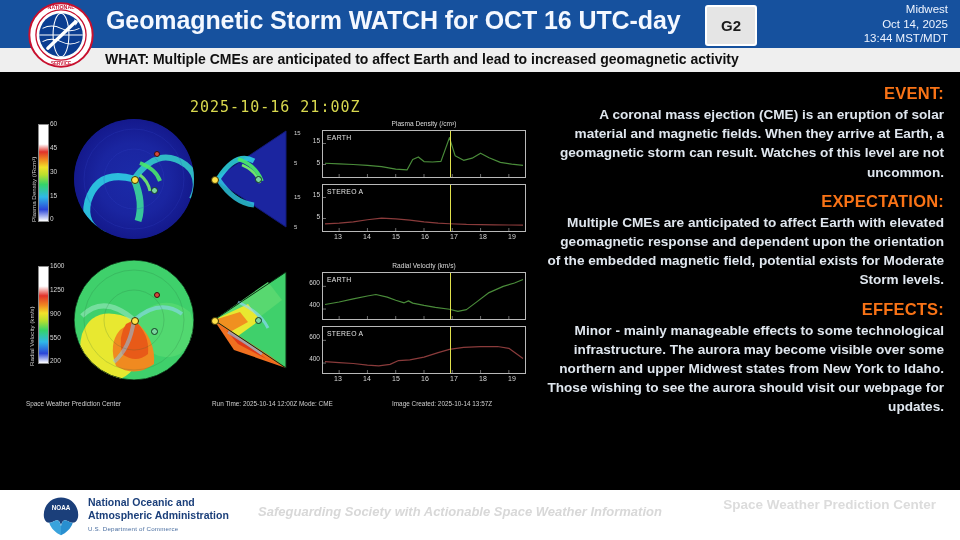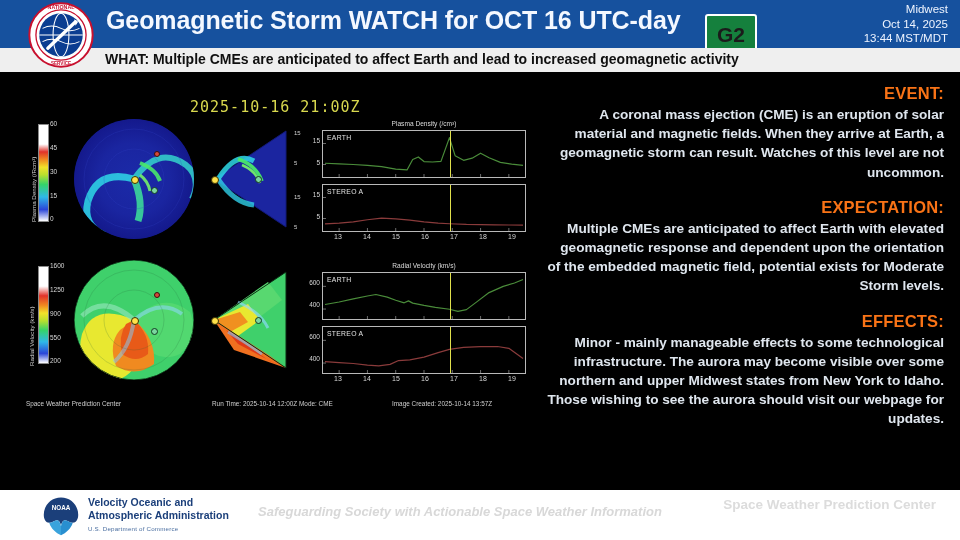--- a/index.html
+++ b/index.html
@@ -46,30 +46,30 @@
     top: 6px;
     font-size: 25px;
     font-weight: bold;
     color: #f4f8ff;
     letter-spacing: -0.1px;
     white-space: nowrap;
   }
   .g-badge {
     position: absolute;
     left: 705px;
-    top: 14px;
+    top: 5px;
     width: 48px;
     height: 37px;
-    background: #15803d;
+    background: #e5e5e5;
     border: 2px solid #ffffff;
     border-radius: 3px;
     display: flex;
     align-items: center;
     justify-content: center;
-    font-size: 21px;
+    font-size: 15px;
     font-weight: bold;
     color: #1b1b1b;
     font-family: "Liberation Sans", sans-serif;
   }
   .updated-block {
     position: absolute;
     right: 12px;
     top: 2px;
     text-align: right;
     color: #eef4ff;
@@ -115,21 +115,21 @@
     text-align: right;
     color: #e9eef5;
   }
   .sect-head {
     color: #f97316;
     font-size: 16.5px;
     font-weight: bold;
     letter-spacing: 0.2px;
     margin: 0 0 2px 0;
   }
-  .sect-head.spaced { margin-top: 16px; }
+  .sect-head.spaced { margin-top: 10px; }
   .sect-body {
     font-size: 13.6px;
     line-height: 19.2px;
     font-weight: bold;
     color: #dfe6ee;
     margin: 0;
   }
 
   
   .figure {
@@ -575,21 +575,21 @@
 
   <div class="footer">
     <svg class="noaa-logo" viewBox="0 0 100 100">
       <path d="M50 4 C24 4 6 24 6 48 C6 76 30 94 50 96 C70 94 94 76 94 48 C94 24 76 4 50 4 Z" fill="#ffffff"></path>
       <path d="M50 6 C26 6 9 25 9 47 C9 58 14 66 22 66 C30 66 34 60 40 60 C46 60 48 66 50 72 C52 66 54 60 60 60 C66 60 70 66 78 66 C86 66 91 58 91 47 C91 25 74 6 50 6 Z" fill="#1b3f7a"></path>
       <path d="M22 66 C30 66 34 60 40 60 C46 60 48 66 50 74 L50 96 C38 90 26 80 22 66 Z" fill="#3aa3dc"></path>
       <path d="M78 66 C70 66 66 60 60 60 C54 60 52 66 50 74 L50 96 C62 90 74 80 78 66 Z" fill="#298fd0"></path>
       <text x="50" y="36" font-size="15" fill="#ffffff" text-anchor="middle" font-family="Liberation Sans, sans-serif" font-weight="bold">NOAA</text>
     </svg>
     <div class="noaa-txt">
-      <div>Velocity Oceanic and</div>
+      <div>National Oceanic and</div>
       <div>Atmospheric Administration</div>
       <div class="noaa-sub">U.S. Department of Commerce</div>
     </div>
     <div class="tagline">Safeguarding Society with Actionable Space Weather Information</div>
     <div class="swpc">
       <div>Space Weather Prediction Center</div>
     </div>
   </div>
 </div>
 

